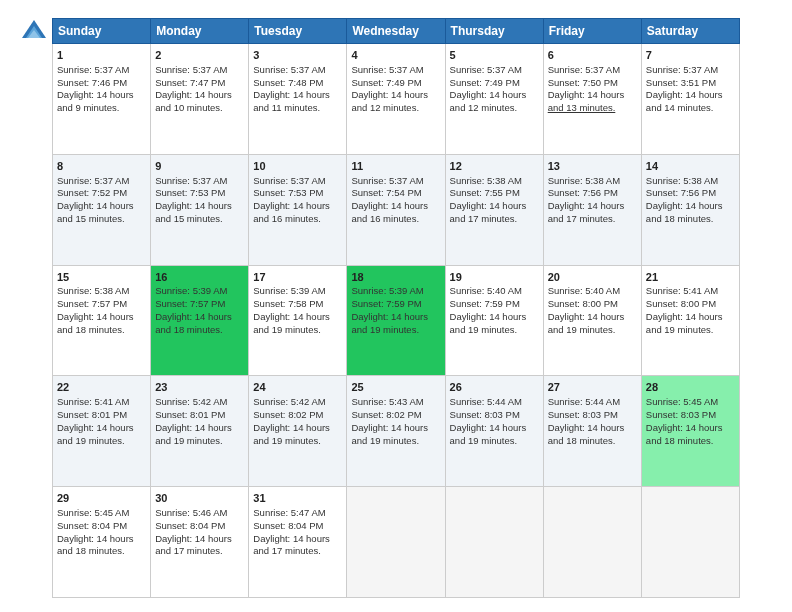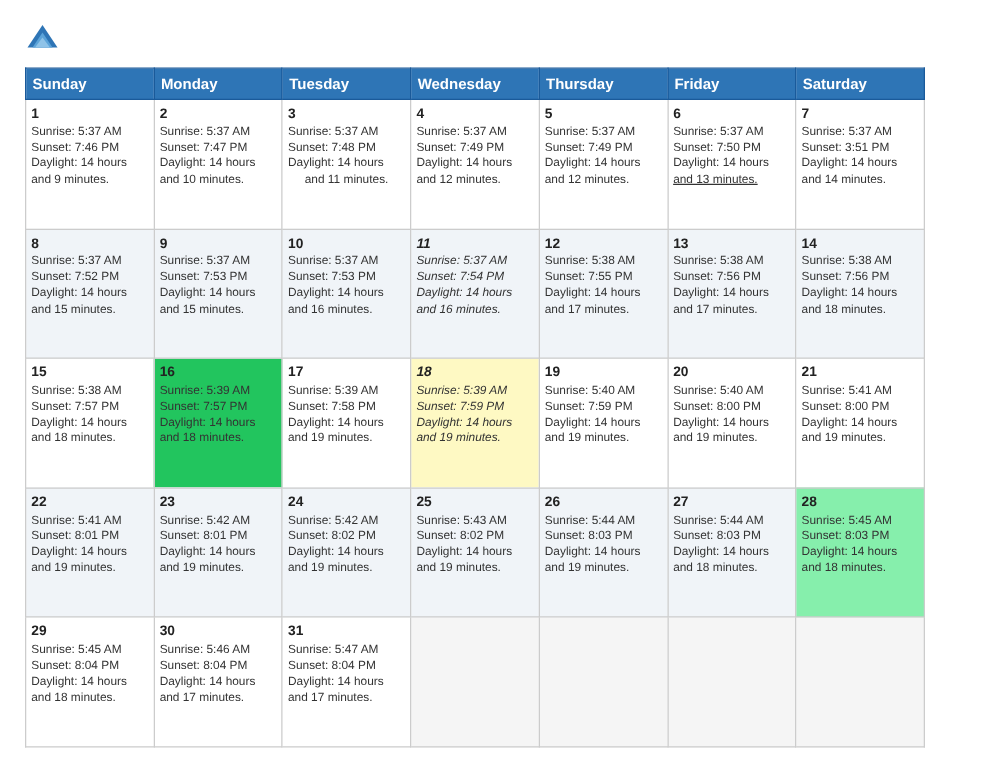--- a/index.html
+++ b/index.html
@@ -8,21 +8,20 @@
       background: #fff;
       width: 792px;
       height: 612px;
       overflow: hidden;
     }
     .page {
       width: 760px;
       height: 612px;
       padding: 18px 20px 14px 20px;
       display: flex;
-      flex-direction: column;
     }
     .header {
       display: flex;
       align-items: flex-start;
       justify-content: space-between;
       margin-bottom: 8px;
     }
     .logo {
       display: flex;
       align-items: center;
@@ -147,21 +146,21 @@
             <span style="display: block;">Sunrise: 5:37 AM</span>
             <span style="display: block;">Sunset: 7:47 PM</span>
             <span style="display: block;">Daylight: 14 hours</span>
             <span style="display: block;">and 10 minutes.</span>
           </td>
           <td style="background: rgb(255, 255, 255);">
             <span class="day-num">3</span>
             <span style="display: block;">Sunrise: 5:37 AM</span>
             <span style="display: block;">Sunset: 7:48 PM</span>
             <span style="display: block;">Daylight: 14 hours</span>
-            <span style="display: block; text-align: center;">and 11 minutes.</span>
+            <span style="display: block;">and 11 minutes.</span>
           </td>
           <td style="background: rgb(255, 255, 255);">
             <span class="day-num">4</span>
             <span style="display: block;">Sunrise: 5:37 AM</span>
             <span style="display: block;">Sunset: 7:49 PM</span>
             <span style="display: block;">Daylight: 14 hours</span>
             <span style="display: block;">and 12 minutes.</span>
           </td>
           <td style="background: rgb(255, 255, 255);">
             <span class="day-num">5</span>
@@ -200,21 +199,21 @@
             <span style="display: block;">Daylight: 14 hours</span>
             <span style="display: block;">and 15 minutes.</span>
           </td>
           <td style="background: rgb(240, 244, 248);">
             <span class="day-num">10</span>
             <span style="display: block;">Sunrise: 5:37 AM</span>
             <span style="display: block;">Sunset: 7:53 PM</span>
             <span style="display: block;">Daylight: 14 hours</span>
             <span style="display: block;">and 16 minutes.</span>
           </td>
-          <td style="background: rgb(240, 244, 248); font-style: italic;">
+          <td style="background: rgb(240, 244, 248);">
             <span class="day-num">11</span>
             <span style="display: block;">Sunrise: 5:37 AM</span>
             <span style="display: block;">Sunset: 7:54 PM</span>
             <span style="display: block;">Daylight: 14 hours</span>
             <span style="display: block;">and 16 minutes.</span>
           </td>
           <td style="background: rgb(240, 244, 248);">
             <span class="day-num">12</span>
             <span style="display: block;">Sunrise: 5:38 AM</span>
             <span style="display: block;">Sunset: 7:55 PM</span>
@@ -251,21 +250,21 @@
             <span style="display: block;">Daylight: 14 hours</span>
             <span style="display: block;">and 18 minutes.</span>
           </td>
           <td style="background: rgb(255, 255, 255);">
             <span class="day-num">17</span>
             <span style="display: block;">Sunrise: 5:39 AM</span>
             <span style="display: block;">Sunset: 7:58 PM</span>
             <span style="display: block;">Daylight: 14 hours</span>
             <span style="display: block;">and 19 minutes.</span>
           </td>
-          <td style="background: #fef9c3; font-style: italic;">
+          <td style="background: #22c55e;">
             <span class="day-num">18</span>
             <span style="display: block;">Sunrise: 5:39 AM</span>
             <span style="display: block;">Sunset: 7:59 PM</span>
             <span style="display: block;">Daylight: 14 hours</span>
             <span style="display: block;">and 19 minutes.</span>
           </td>
           <td style="background: rgb(255, 255, 255);">
             <span class="day-num">19</span>
             <span style="display: block;">Sunrise: 5:40 AM</span>
             <span style="display: block;">Sunset: 7:59 PM</span>

